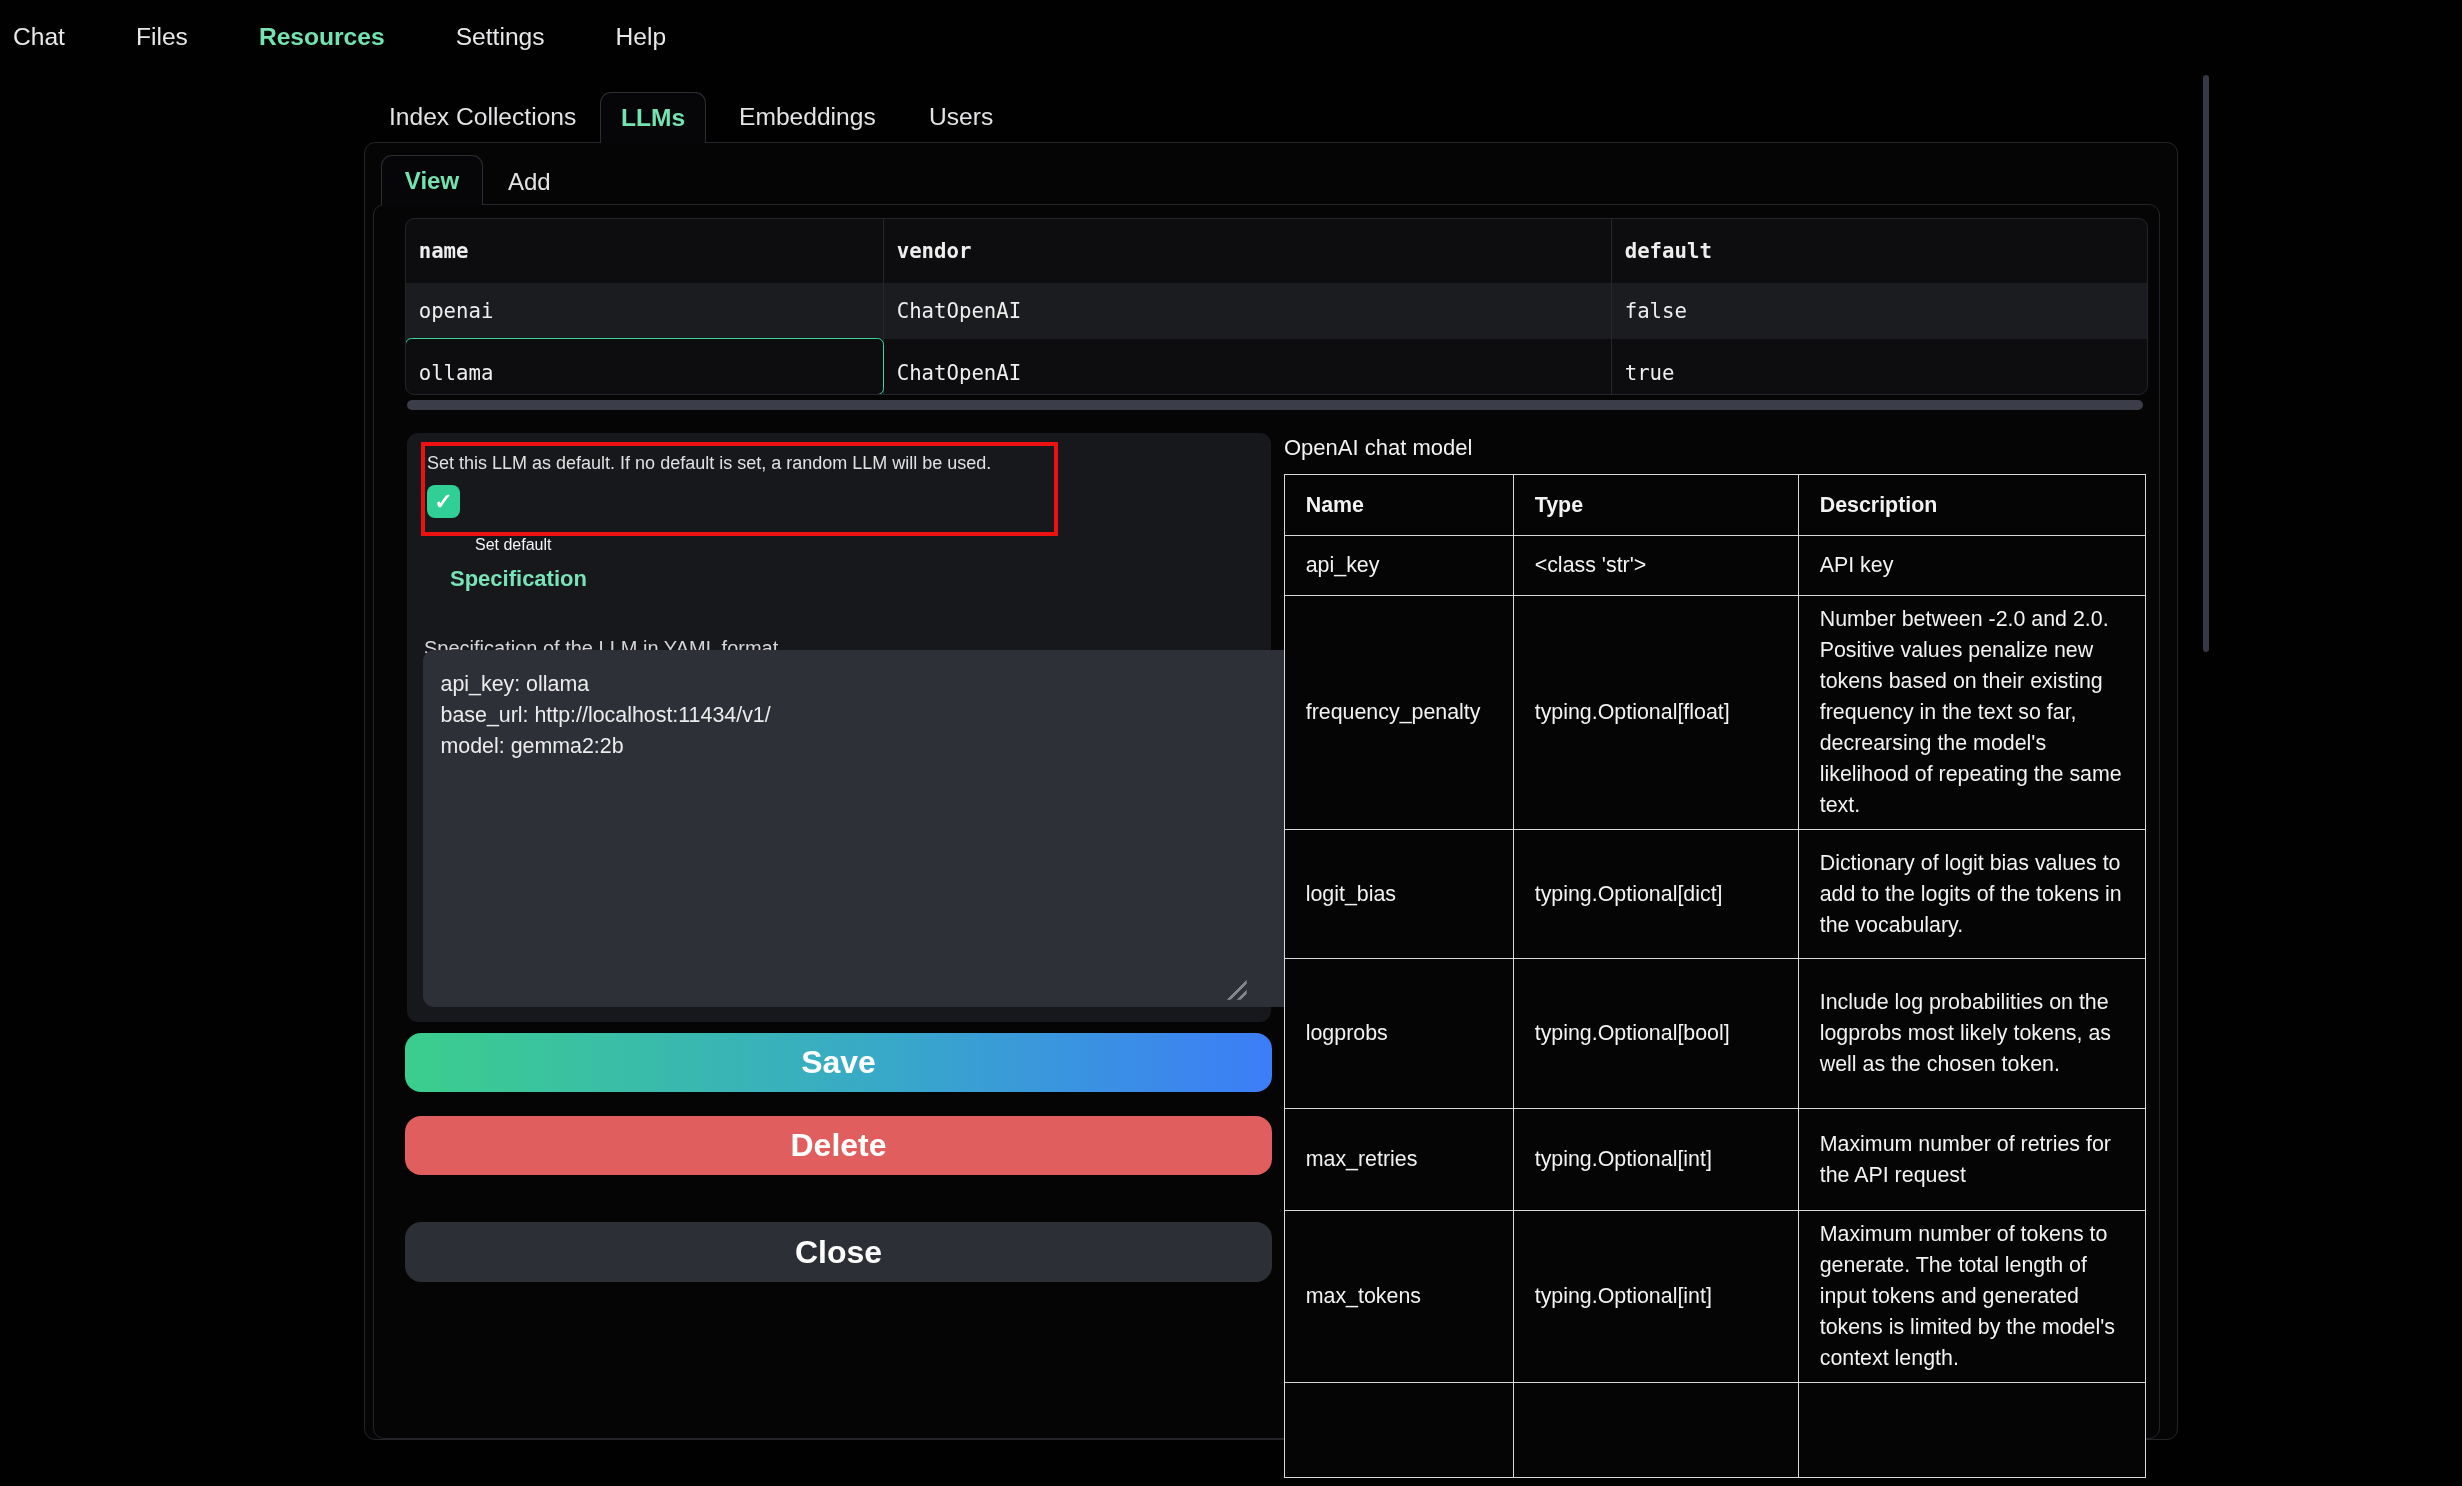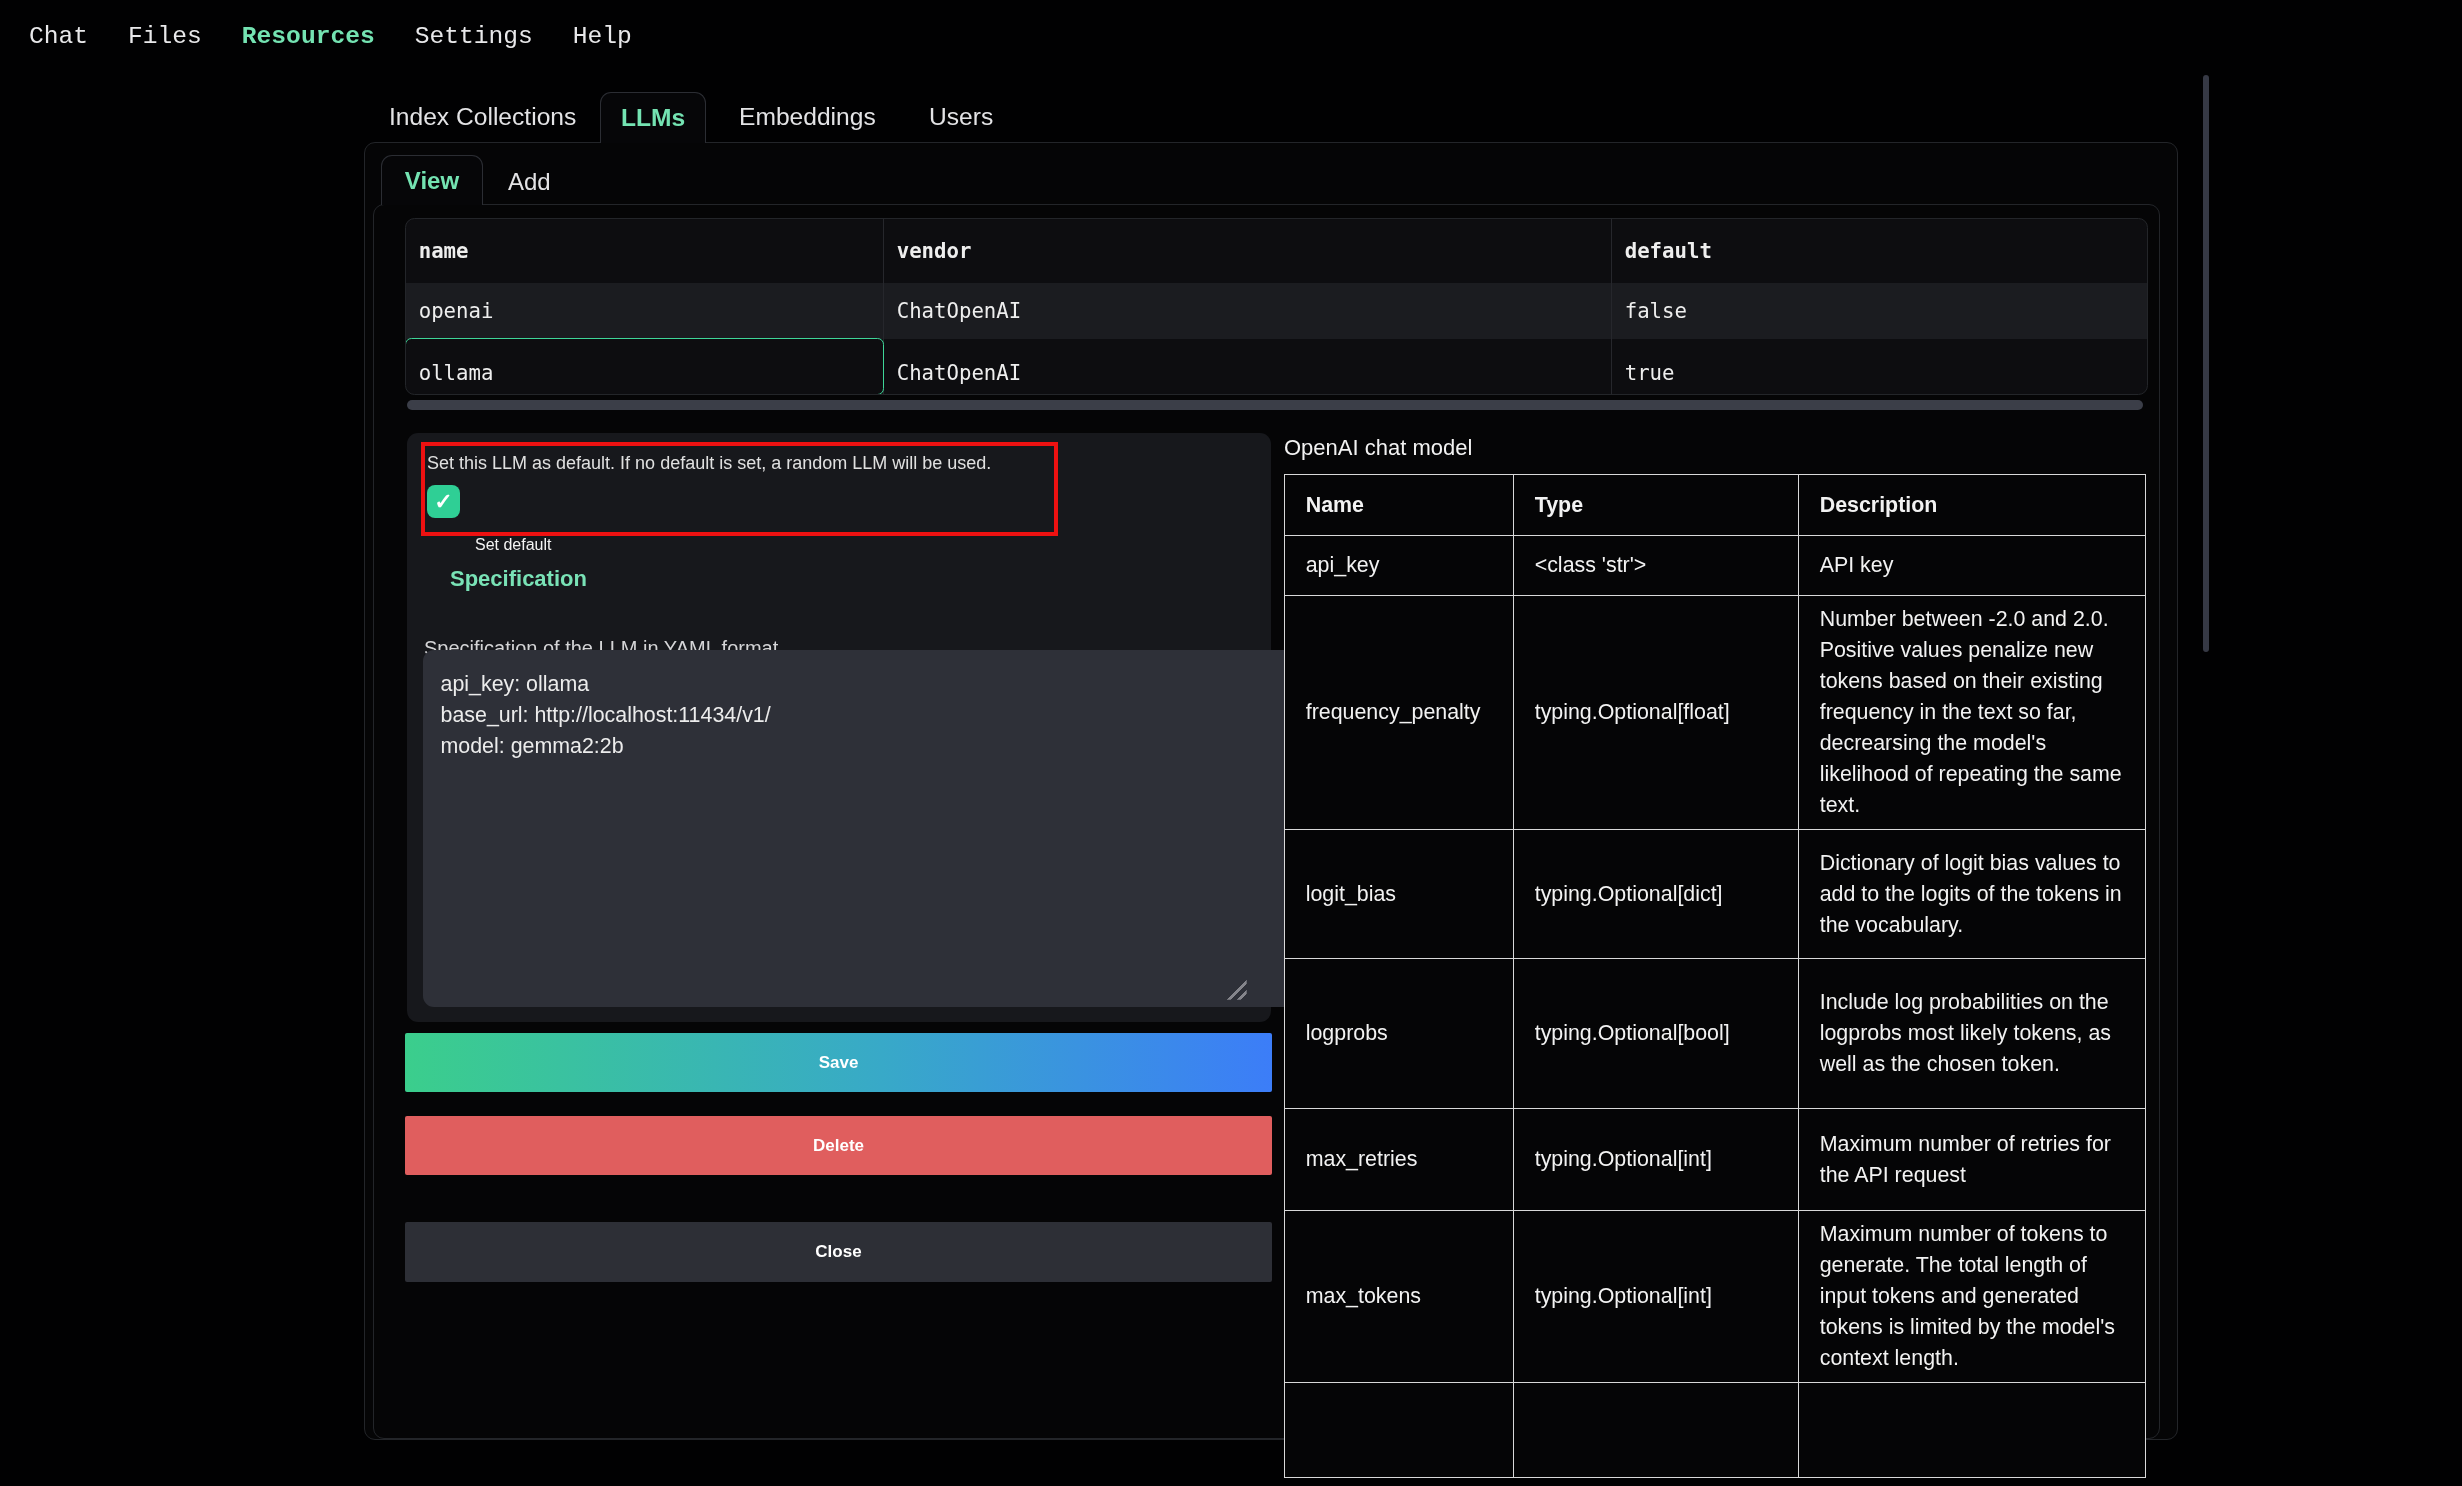--- a/index.html
+++ b/index.html
@@ -3,21 +3,21 @@
 <meta charset="utf-8">
 <style>
   * { margin:0; padding:0; box-sizing:border-box; }
   html,body { background:#010102; }
   body { width:2462px; height:1487px; overflow:hidden; position:relative;
          font-family:"Liberation Sans", sans-serif; color:#e8e8ea; }
   .abs { position:absolute; }
 
   
   .topnav { left:0; top:0; width:2462px; height:73px; display:flex; align-items:center;
-            gap:40px; padding-left:29px;font-family:Liberation Mono, monospace; }
+            gap:71px; padding-left:13px; }
   .topnav .nav-item { font-size:24.6px; color:#e8e8ea; cursor:pointer; }
   .topnav .nav-item.active { color:#74e3b2; font-weight:bold; }
 
   
   .tab-label { font-size:24.6px; color:#e3e3e5; cursor:pointer; }
   .tabbox { border:0.8px solid #2b2d33; border-bottom:none; border-radius:11px 11px 0 0;
             background:#060608; display:flex; align-items:center; justify-content:center;
             cursor:pointer; z-index:3; }
   .tabbox .tab-label.active { color:#74e3b2; font-weight:600; }
 
@@ -62,23 +62,23 @@
   .spec-caption { left:424px; top:613px; font-size:20px; color:#d4d4d6;margin-top:24px; }
   .yaml-area { left:423px; top:650px; width:916px; height:357px; background:#2e3038;
                border:none; outline:none; border-radius:11px; resize:none;
                padding:19px 0 0 17.5px; font-family:"Liberation Sans", sans-serif;
                font-size:21.4px; line-height:31px; color:#ececec; }
   .resize-handle { left:1226px; top:979px; width:20.7px; height:20.7px;
                    background:repeating-linear-gradient(-45deg, transparent 0 4.8px, #9a9aa0 4.8px 7.1px);
                    clip-path:polygon(100% 0, 100% 100%, 0 100%); opacity:.8; cursor:nwse-resize; }
 
   
-  .btn { left:405px; width:867px; height:59px; border-radius:2px; border:none;
+  .btn { left:405px; width:867px; height:59px; border-radius:16px; border:none;
          display:flex; align-items:center; justify-content:center;
-         font-size:17px; font-weight:600; color:#ffffff; cursor:pointer;
+         font-size:32px; font-weight:600; color:#ffffff; cursor:pointer;
          font-family:"Liberation Sans", sans-serif; }
   .btn-save   { top:1033px; background:linear-gradient(90deg,#3bce8c 0%,#38a9c8 55%,#3c7df8 100%); }
   .btn-delete { top:1116px; background:#e05e5e; }
   .btn-close  { top:1222px; height:60px; background:#2d2f36; }
 
   
   .model-title { left:1284px; top:435px; font-size:22px; color:#f2f2f2; }
   .model-table { left:1284px; top:474px; border-collapse:collapse; z-index:2; }
   .model-table th, .model-table td { border:1.6px solid #d9d9d9; vertical-align:middle;
         padding:8px 20.7px; font-size:21.4px; line-height:31px; color:#f2f2f2; text-align:left;

